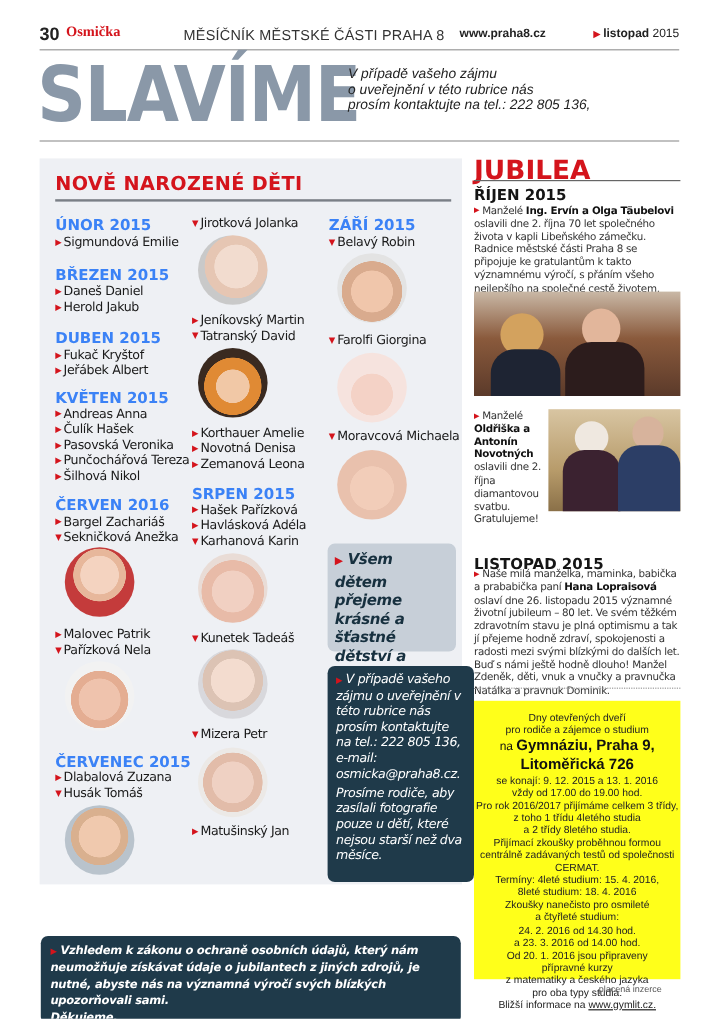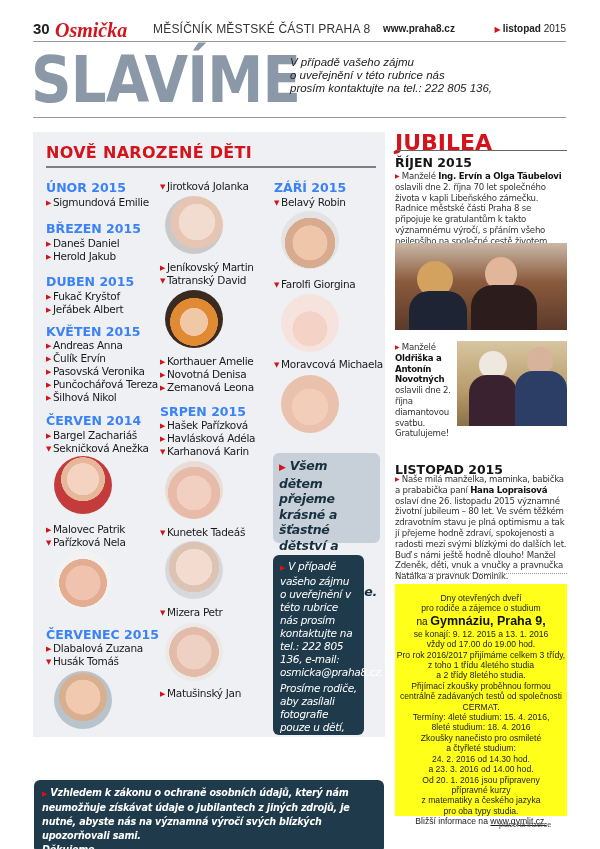--- a/index.html
+++ b/index.html
@@ -2,21 +2,21 @@
 <html><head>
 <meta charset="utf-8">
 <style>
   * { box-sizing: border-box; margin: 0; padding: 0; }
   html, body { width: 600px; height: 849px; background: #ffffff; overflow: hidden; }
   body { position: relative; font-family: "Liberation Sans", "DejaVu Sans", sans-serif; color: #1a1a1a; }
 
   
   .topbar { position: absolute; left: 33px; top: 20px; width: 533px; height: 20px; }
   .topbar .pg { position: absolute; left: 0; top: 0; font-weight: bold; font-size: 15px; color: #222; }
-  .topbar .brand { position: absolute; left: 22px; top: -1px; font-family: "Liberation Serif", serif; font-weight: bold; font-size: 20px; color: #d4141c; font-style: italic; }
+  .topbar .brand { position: absolute; left: 22px; top: -1px; font-family: "Liberation Serif", serif; font-weight: bold; font-size: 12px; color: #d4141c; }
   .topbar .mag { position: absolute; left: 120px; top: 2px; font-size: 12px; color: #333; letter-spacing: 0.2px; }
   .topbar .web { position: absolute; left: 350px; top: 3px; font-size: 10px; font-weight: bold; color: #222; }
   .topbar .issue { position: absolute; right: 0; top: 3px; font-size: 10px; color: #222; }
   .topbar .issue b { font-weight: bold; }
   .topbar .issue .arr { color: #d4141c; font-size: 8px; margin-right: 2px; }
   .rule1 { position: absolute; left: 33px; top: 41px; width: 533px; height: 1px; background: #999; }
 
   .slavime { position: absolute; left: 31px; top: 48px; font-family: "DejaVu Sans", sans-serif; font-weight: bold; font-size: 64px; line-height: 64px; color: #8a98a8; letter-spacing: -1px; transform: scaleX(0.88); transform-origin: left top; }
   .intro { position: absolute; left: 290px; top: 56px; font-style: italic; font-size: 11.5px; line-height: 13px; color: #222; }
   .intro div { white-space: nowrap; }
@@ -28,21 +28,21 @@
   .sec-rule { position: absolute; left: 46px; top: 166px; width: 330px; height: 2px; background: #7a7f86; }
 
   .mh { position: absolute; font-family: "DejaVu Sans", sans-serif; font-weight: bold; font-size: 12.5px; color: #3b82f6; white-space: nowrap; }
   .nm { position: absolute; font-size: 10.5px; color: #1a1a1a; white-space: nowrap; font-family: "DejaVu Sans", sans-serif; letter-spacing: -0.3px; }
   .nm .b { color: #d4141c; font-size: 7px; display: inline-block; width: 7px; vertical-align: 1px; }
 
   .photo { position: absolute; width: 58px; height: 58px; border-radius: 50%; overflow: hidden; }
 
   .wish { position: absolute; left: 273px; top: 453px; width: 107px; height: 90px; background: #c7cfd8; border-radius: 6px; padding: 5px 6px; font-style: italic; font-weight: bold; font-size: 12.5px; line-height: 15.5px; color: #17303f; font-family: "DejaVu Sans", sans-serif; letter-spacing: -0.3px; }
   .wish .b { color: #d4141c; font-size: 9px; font-style: normal; }
-  .contact { position: absolute; left: 273px; top: 555px; width: 91px; height: 180px; background: #1f3a4a; border-radius: 6px; padding: 5px 7px; font-style: italic; font-size: 10.5px; line-height: 13px; color: #ffffff; font-family: "DejaVu Sans", sans-serif; letter-spacing: -0.3px; }
+  .contact { position: absolute; left: 273px; top: 555px; width: 122px; height: 180px; background: #1f3a4a; border-radius: 6px; padding: 5px 7px; font-style: italic; font-size: 10.5px; line-height: 13px; color: #ffffff; font-family: "DejaVu Sans", sans-serif; letter-spacing: -0.3px; }
   .contact .b { color: #d4141c; font-size: 7px; font-style: normal; }
   .contact p { margin-bottom: 3px; }
 
   .notice { position: absolute; left: 34px; top: 780px; width: 350px; height: 73px; background: #1f3a4a; border-radius: 6px; padding: 6px 8px; font-style: italic; font-weight: bold; font-size: 9.6px; line-height: 14px; color: #ffffff; font-family: "DejaVu Sans", sans-serif; letter-spacing: -0.2px; }
   .notice .b { color: #d4141c; font-size: 7px; font-style: normal; }
 
   
   .jub-title { position: absolute; left: 395px; top: 130px; font-family: "DejaVu Sans", sans-serif; font-weight: bold; font-size: 22px; color: #d4141c; }
   .jub-rule { position: absolute; left: 395px; top: 150px; width: 172px; height: 1px; background: #666; }
   .rh { position: absolute; font-family: "DejaVu Sans", sans-serif; font-weight: bold; font-size: 12.5px; color: #151515; }
@@ -88,26 +88,26 @@
 <div class="mh" style="left:46px;top:221px">BŘEZEN 2015</div>
 <div class="nm" style="left:46px;top:237px"><span class="b">▶</span><span>Daneš Daniel</span></div>
 <div class="nm" style="left:46px;top:250px"><span class="b">▶</span><span>Herold Jakub</span></div>
 
 <div class="mh" style="left:46px;top:274px">DUBEN 2015</div>
 <div class="nm" style="left:46px;top:290px"><span class="b">▶</span><span>Fukač Kryštof</span></div>
 <div class="nm" style="left:46px;top:303px"><span class="b">▶</span><span>Jeřábek Albert</span></div>
 
 <div class="mh" style="left:46px;top:324px">KVĚTEN 2015</div>
 <div class="nm" style="left:46px;top:339px"><span class="b">▶</span><span>Andreas Anna</span></div>
-<div class="nm" style="left:46px;top:352px"><span class="b">▶</span><span>Čulík Ervín</span></div>
+<div class="nm" style="left:46px;top:352px"><span class="b">▶</span><span>Čulík Hašek</span></div>
 <div class="nm" style="left:46px;top:365px"><span class="b">▶</span><span>Pasovská Veronika</span></div>
 <div class="nm" style="left:46px;top:378px"><span class="b">▶</span><span>Punčochářová Tereza</span></div>
 <div class="nm" style="left:46px;top:391px"><span class="b">▶</span><span>Šilhová Nikol</span></div>
 
-<div class="mh" style="left:46px;top:413px">ČERVEN 2014</div>
+<div class="mh" style="left:46px;top:413px">ČERVEN 2016</div>
 <div class="nm" style="left:46px;top:429px"><span class="b">▶</span><span>Bargel Zachariáš</span></div>
 <div class="nm" style="left:46px;top:442px"><span class="b">▼</span><span>Sekničková Anežka</span></div>
 <div class="photo" style="left:54px;top:456px;background:radial-gradient(circle at 50% 40%,#f4d3c0 0 35%,#e7b79b 36% 48%,#c43b3b 49% 100%);"></div>
 <div class="nm" style="left:46px;top:523px"><span class="b">▶</span><span>Malovec Patrik</span></div>
 <div class="nm" style="left:46px;top:536px"><span class="b">▼</span><span>Pařízková Nela</span></div>
 <div class="photo" style="left:54px;top:551px;background:radial-gradient(circle at 50% 55%,#efc3ad 0 40%,#e4ad92 41% 55%,#f2f2f2 56% 100%);"></div>
 
 <div class="mh" style="left:46px;top:627px">ČERVENEC 2015</div>
 <div class="nm" style="left:46px;top:642px"><span class="b">▶</span><span>Dlabalová Zuzana</span></div>
 <div class="nm" style="left:46px;top:655px"><span class="b">▼</span><span>Husák Tomáš</span></div>
@@ -180,20 +180,21 @@
 <div class="rh" style="left:395px;top:462px">LISTOPAD 2015</div>
 <div class="para" style="left:395px;top:474px;width:172px">
   <span class="b">▶</span> <span>Naše milá manželka, maminka, babička a prababička paní </span><b>Hana Lopraisová</b><span> oslaví dne 26. listopadu 2015 významné životní jubileum – 80 let. Ve svém těžkém zdravotním stavu je plná optimismu a tak jí přejeme hodně zdraví, spokojenosti a radosti mezi svými blízkými do dalších let. Buď s námi ještě hodně dlouho! Manžel Zdeněk, děti, vnuk a vnučky a pravnučka Natálka a pravnuk Dominik.</span>
 </div>
 <div class="dotrule"></div>
 
 <div class="ad">
   <div>Dny otevřených dveří</div>
   <div>pro rodiče a zájemce o studium</div>
   <div class="big"><span class="sm">na </span><span>Gymnáziu, Praha 9,</span></div>
+  <div class="big">Litoměřická 726</div>
   <div>se konají: 9. 12. 2015 a 13. 1. 2016</div>
   <div>vždy od 17.00 do 19.00 hod.</div>
   <div>Pro rok 2016/2017 přijímáme celkem 3 třídy,</div>
   <div>z toho 1 třídu 4letého studia</div>
   <div>a 2 třídy 8letého studia.</div>
   <div>Přijímací zkoušky proběhnou formou</div>
   <div>centrálně zadávaných testů od společnosti</div>
   <div>CERMAT.</div>
   <div>Termíny: 4leté studium: 15. 4. 2016,</div>
   <div>8leté studium:  18. 4. 2016</div>

